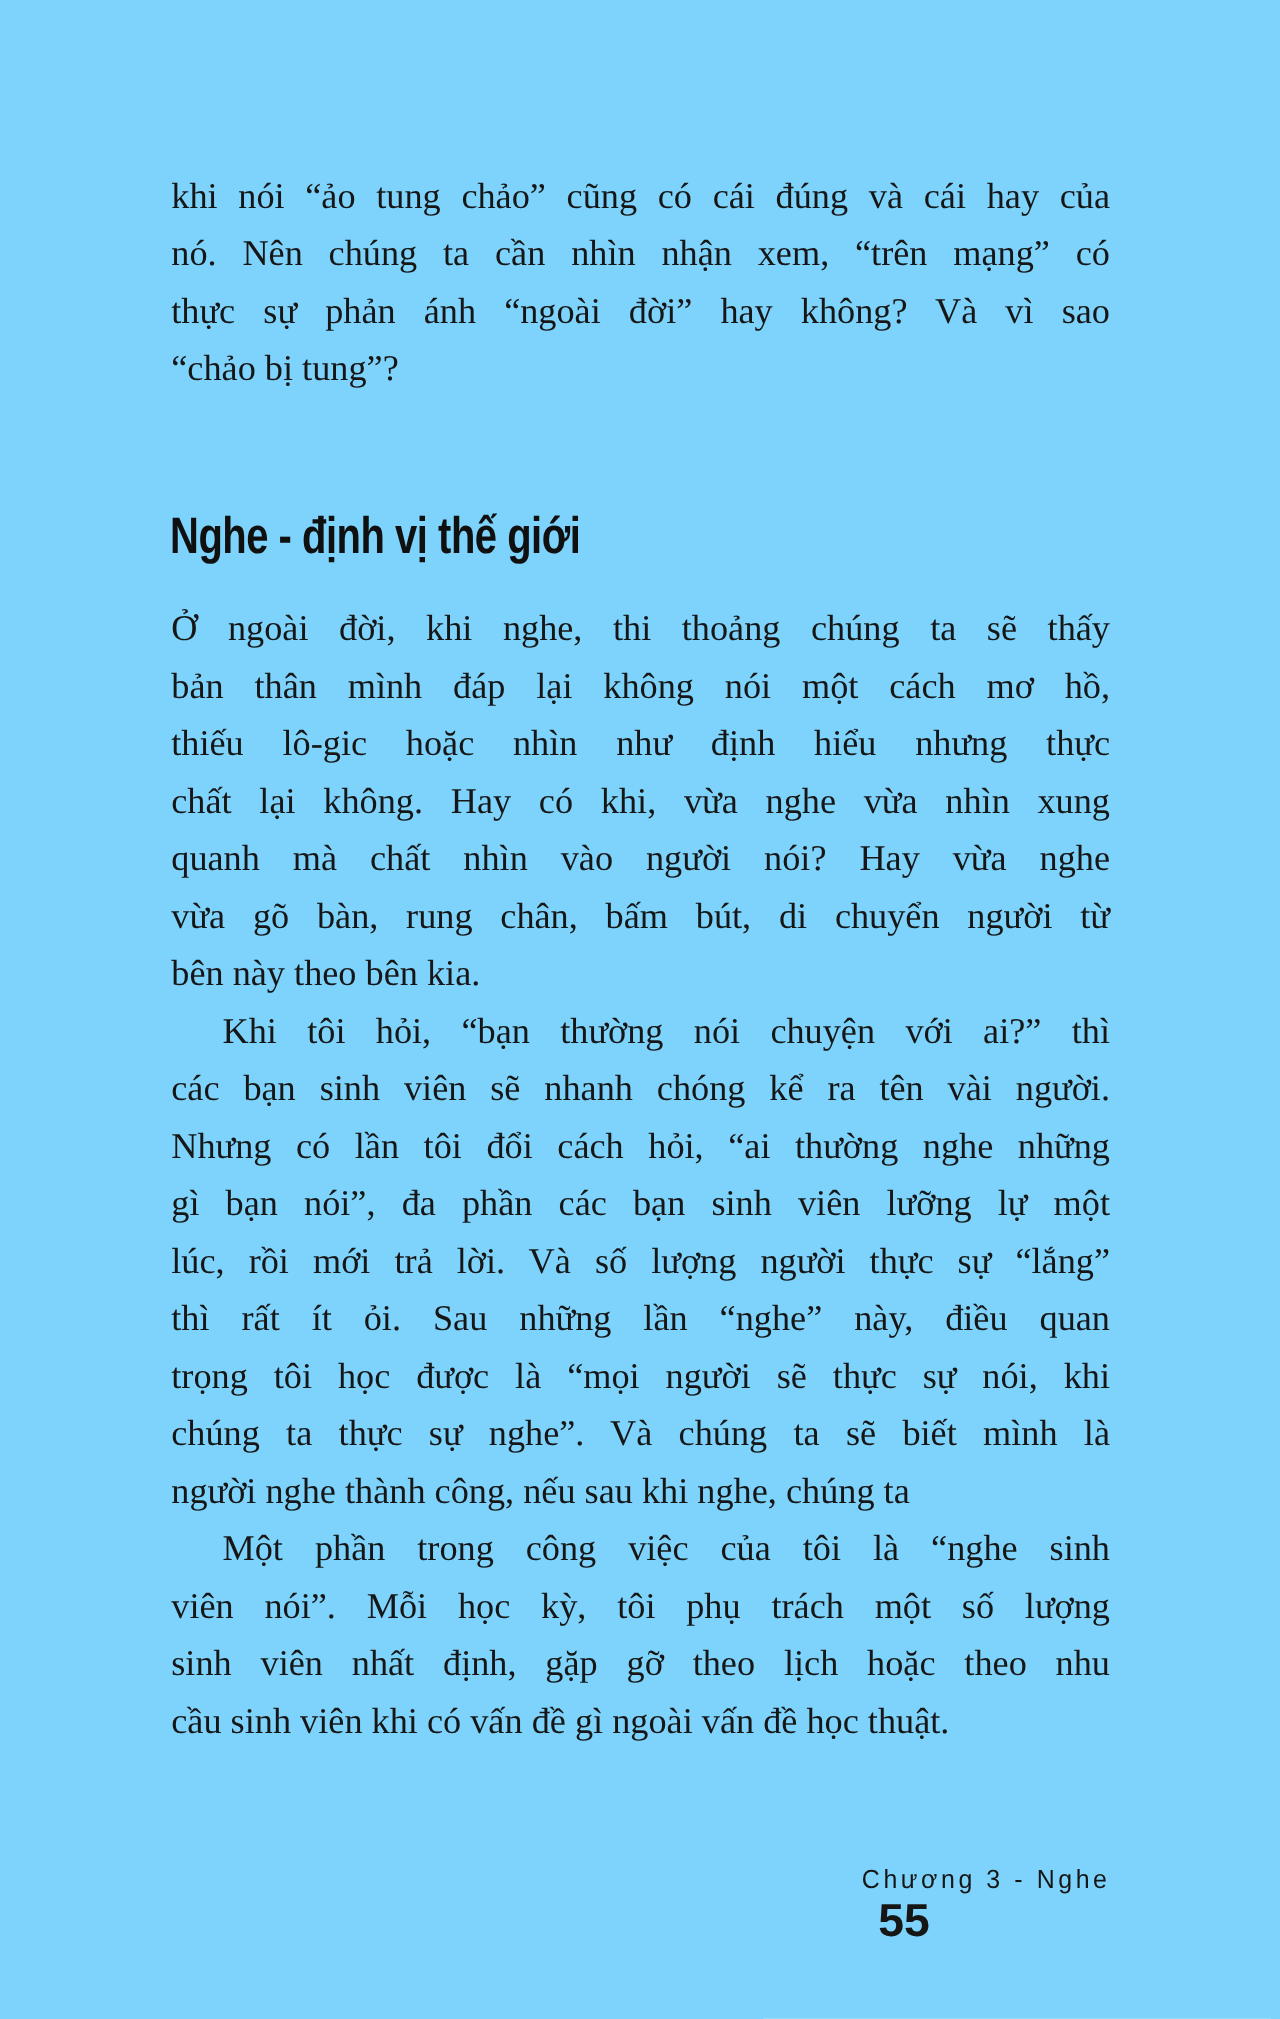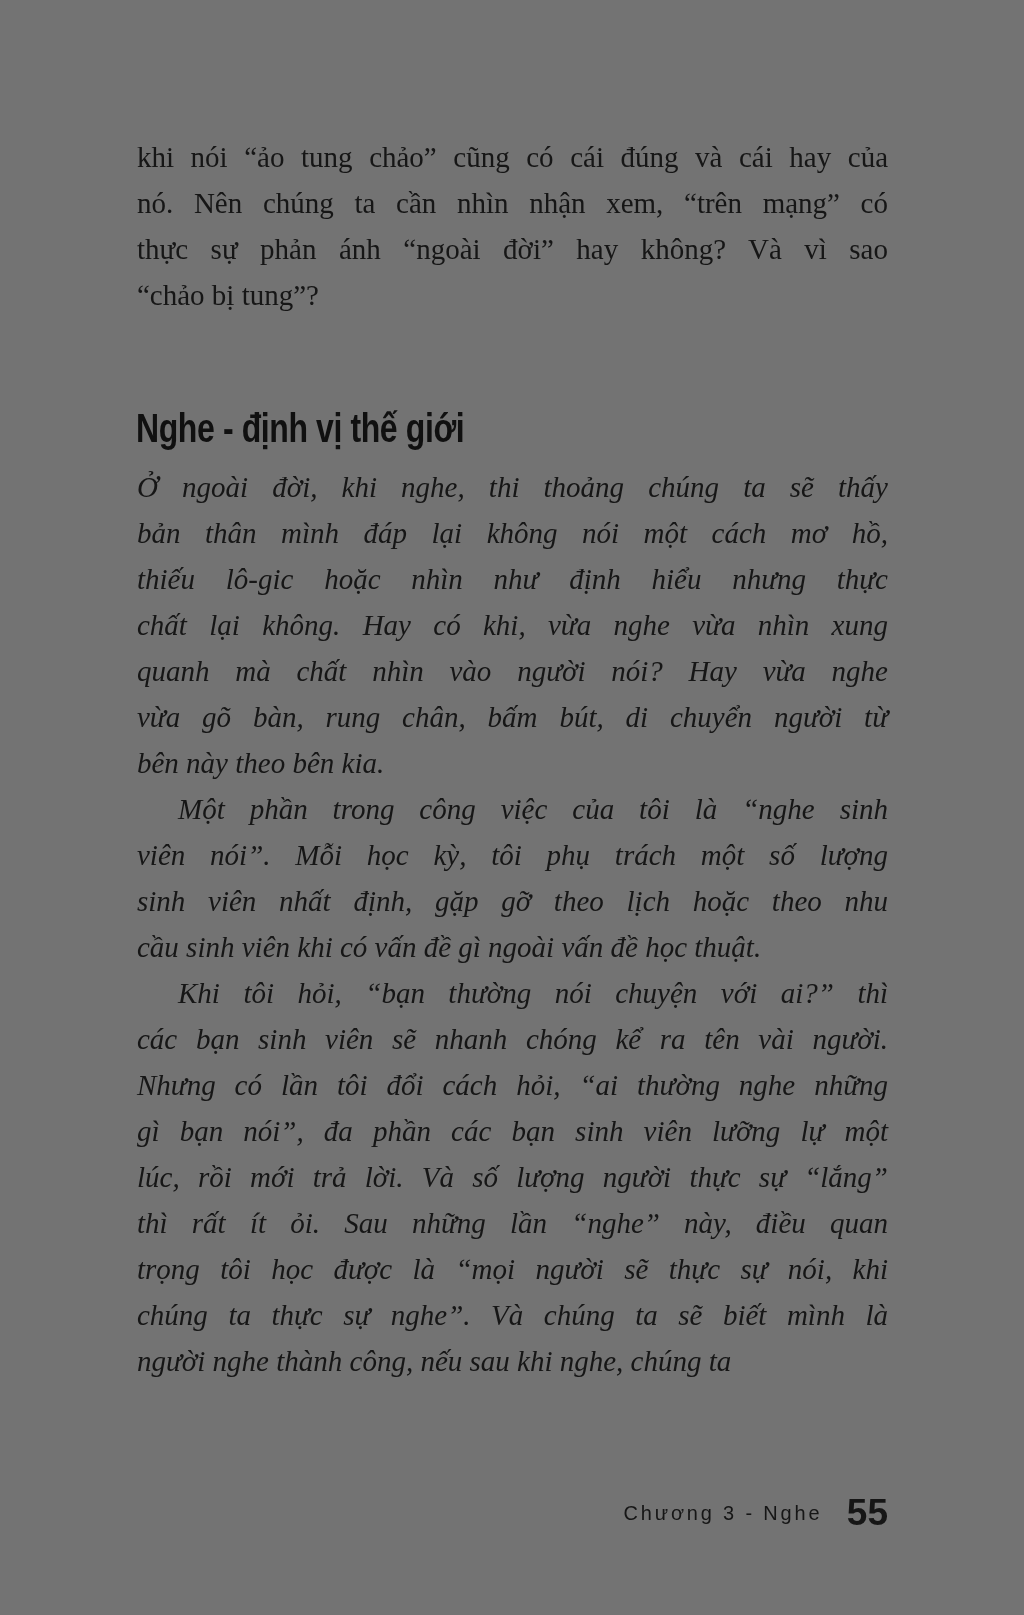--- a/index.html
+++ b/index.html
@@ -10,31 +10,31 @@
     width: 1024px;
     height: 1615px;
     position: relative;
     background: #ffffff;
     font-family: "Liberation Serif", serif;
     color: #161616;
   }
   .page {
     position: absolute;
     inset: 0;
-    background: #737373;
+    background: #7dd3fc;
     overflow: hidden;
     padding-left: 25px;
   }
   .p-block {
     position: absolute;
     left: 137px;
     width: 751px;
   }
   #para1 { top: 134px; }
-  #bodyblock { top: 464px; font-style: italic; }
+  #bodyblock { top: 480px; }
   .para { margin: 0; }
   .para .line {
     font-size: 29px;
     line-height: 46px;
     text-align: justify;
     text-align-last: justify;
     text-justify: inter-word;
   }
   .para .line.last {
     text-align-last: left;
@@ -58,23 +58,24 @@
     display: inline-block;
     transform: scaleX(0.78);
     transform-origin: 0 50%;
     letter-spacing: -0.5px;
   }
   .footer {
     position: absolute;
     right: 136px;
     top: 1492px;
     display: flex;
-    align-items: center;
+    align-items: flex-start;
     font-family: "Liberation Sans", sans-serif;
     color: #161616;
+    flex-direction: column;
   }
   .chapter {
     display: inline-block;
     font-size: 21px;
     letter-spacing: 3px;
     transform: scaleX(0.95);
     transform-origin: 100% 50%;
     white-space: nowrap;
   }
   .pagenum {
@@ -103,35 +104,35 @@
     <div class="para">
         <div class="line">Ở ngoài đời, khi nghe, thi thoảng chúng ta sẽ thấy</div>
         <div class="line">bản thân mình đáp lại không nói một cách mơ hồ,</div>
         <div class="line">thiếu lô-gic hoặc nhìn như định hiểu nhưng thực</div>
         <div class="line">chất lại không. Hay có khi, vừa nghe vừa nhìn xung</div>
         <div class="line">quanh mà chất nhìn vào người nói? Hay vừa nghe</div>
         <div class="line">vừa gõ bàn, rung chân, bấm bút, di chuyển người từ</div>
         <div class="line last">bên này theo bên kia.</div>
       </div>
     <div class="para">
-        <div class="line ind">Một phần trong công việc của tôi là “nghe sinh</div>
-        <div class="line">viên nói”. Mỗi học kỳ, tôi phụ trách một số lượng</div>
-        <div class="line">sinh viên nhất định, gặp gỡ theo lịch hoặc theo nhu</div>
-        <div class="line last">cầu sinh viên khi có vấn đề gì ngoài vấn đề học thuật.</div>
-      </div>
-    <div class="para">
         <div class="line ind">Khi tôi hỏi, “bạn thường nói chuyện với ai?” thì</div>
         <div class="line">các bạn sinh viên sẽ nhanh chóng kể ra tên vài người.</div>
         <div class="line">Nhưng có lần tôi đổi cách hỏi, “ai thường nghe những</div>
         <div class="line">gì bạn nói”, đa phần các bạn sinh viên lưỡng lự một</div>
         <div class="line">lúc, rồi mới trả lời. Và số lượng người thực sự “lắng”</div>
         <div class="line">thì rất ít ỏi. Sau những lần “nghe” này, điều quan</div>
         <div class="line">trọng tôi học được là “mọi người sẽ thực sự nói, khi</div>
         <div class="line">chúng ta thực sự nghe”. Và chúng ta sẽ biết mình là</div>
         <div class="line last">người nghe thành công, nếu sau khi nghe, chúng ta</div>
+      </div>
+    <div class="para">
+        <div class="line ind">Một phần trong công việc của tôi là “nghe sinh</div>
+        <div class="line">viên nói”. Mỗi học kỳ, tôi phụ trách một số lượng</div>
+        <div class="line">sinh viên nhất định, gặp gỡ theo lịch hoặc theo nhu</div>
+        <div class="line last">cầu sinh viên khi có vấn đề gì ngoài vấn đề học thuật.</div>
       </div>
   </div>
 
   <div class="footer">
     <span class="chapter">Chương 3 - Nghe</span>
     <span class="pagenum">55</span>
   </div>
 
 </div>
 

